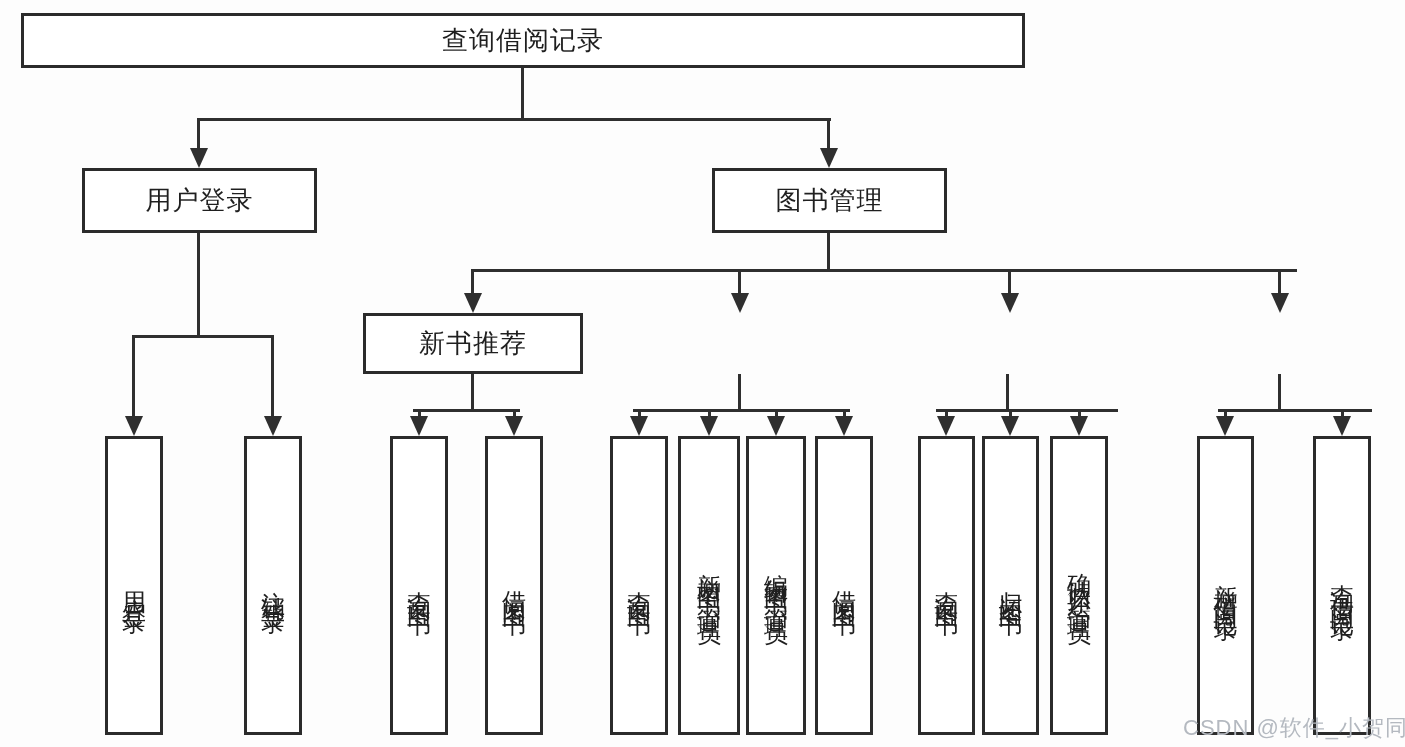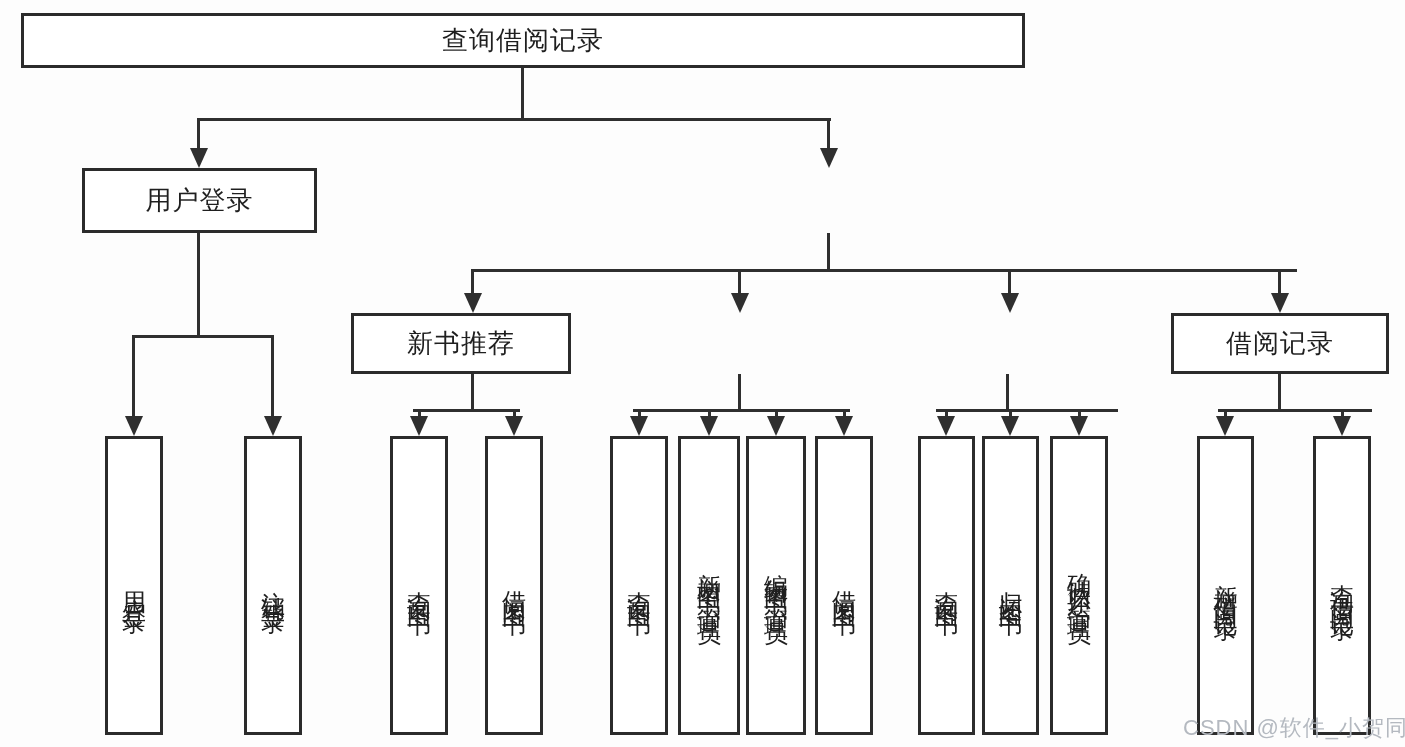--- a/index.html
+++ b/index.html
@@ -96,26 +96,26 @@
   <div class="arrow" style="left:1216px;top:416px"></div>
   <div class="arrow" style="left:1333px;top:416px"></div>
 
   <div class="box" style="left:21px;top:13px;width:1004px;height:55px">
     <span>查询借阅记录</span>
   </div>
 
   <div class="box" style="left:82px;top:168px;width:235px;height:65px">
     <span>用户登录</span>
   </div>
+  <div class="box" style="left:712px;top:168px;width:235px;height:65px">
+    <span>图书管理</span>
+  </div>
 
-  <div class="box" style="left:351px;top:313px;width:220px;height:61px">
+  <div class="box" style="left:363px;top:313px;width:220px;height:61px">
     <span>新书推荐</span>
-  </div>
-  <div class="box" style="left:1171px;top:313px;width:218px;height:61px">
-    <span>借阅记录</span>
   </div>
 
   <div class="box col" style="left:105px;top:436px;width:58px;height:299px">
     <span class="vtext">用户登录</span>
   </div>
   <div class="box col" style="left:244px;top:436px;width:58px;height:299px">
     <span class="vtext">注销登录</span>
   </div>
   <div class="box col" style="left:390px;top:436px;width:58px;height:299px">
     <span class="vtext">查询图书</span>

